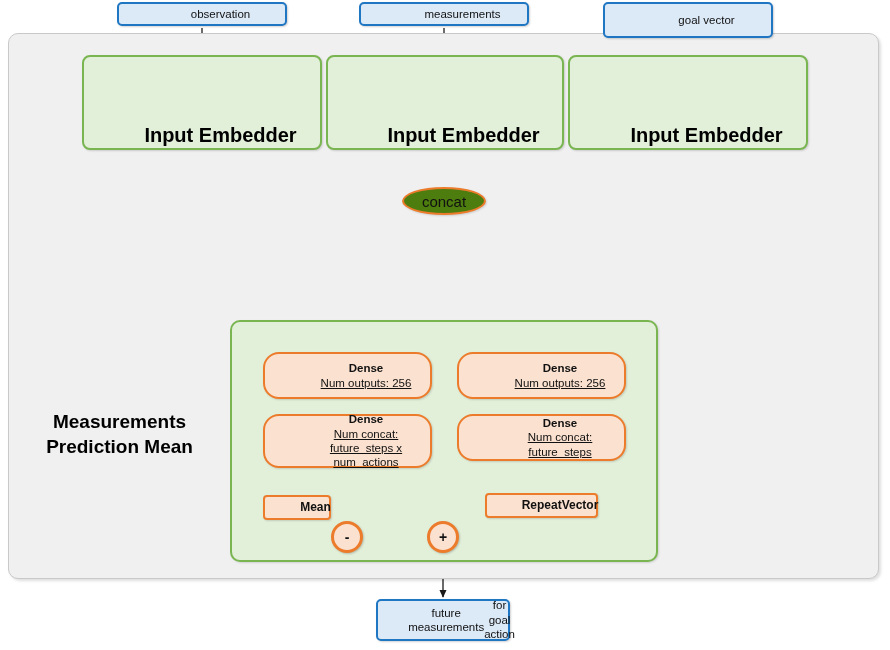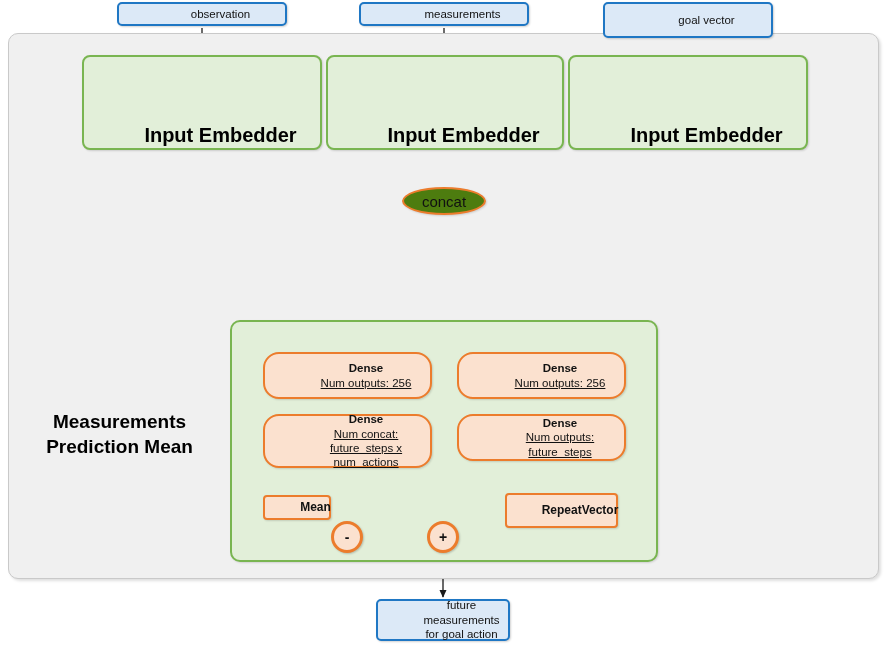--- a/index.html
+++ b/index.html
@@ -151,36 +151,36 @@
     <span class="t2">future_steps x num_actions</span>
   </div>
 
   <div class="box dense" style="left:457px;top:352px;width:169px;height:47px;">
     <span class="t1">Dense</span>
     <span class="t2">Num outputs: 256</span>
   </div>
 
   <div class="box dense" style="left:457px;top:414px;width:169px;height:47px;">
     <span class="t1">Dense</span>
-    <span class="t2">Num outputs: future_steps</span>
+    <span class="t2">Num concat: future_steps</span>
   </div>
 
   <div class="box opbox" style="left:263px;top:495px;width:68px;height:25px;">
     <span>Mean</span>
   </div>
 
-  <div class="box opbox" style="left:505px;top:493px;width:113px;height:35px;">
+  <div class="box opbox" style="left:485px;top:493px;width:113px;height:25px;">
     <span>RepeatVector</span>
   </div>
 
   <div class="circ" style="left:331px;top:521px;width:32px;height:32px;">
     <span>-</span>
   </div>
   <div class="circ" style="left:427px;top:521px;width:32px;height:32px;">
     <span>+</span>
   </div>
 
-  <div class="box io" style="left:376px;top:599px;width:134px;height:42px;flex-direction:column;">
+  <div class="box io" style="left:376px;top:599px;width:134px;height:42px;flex-direction:row;">
     <span>future measurements</span>
     <span>for goal action</span>
   </div>
 
 </div>
 
 </body></html>

